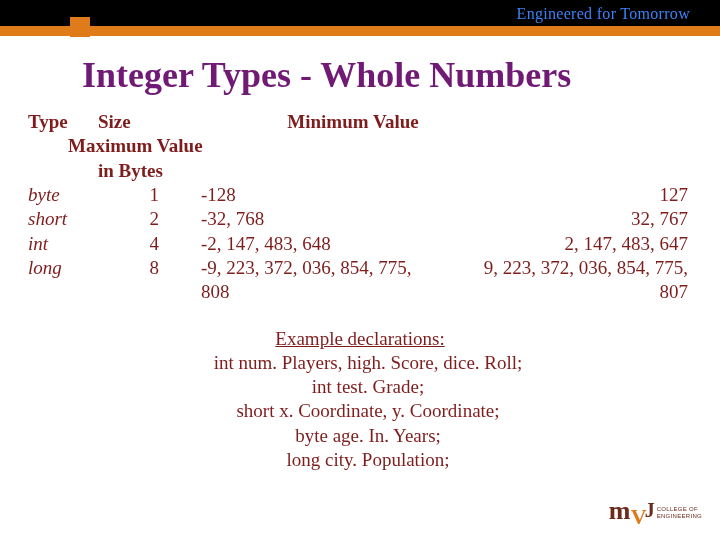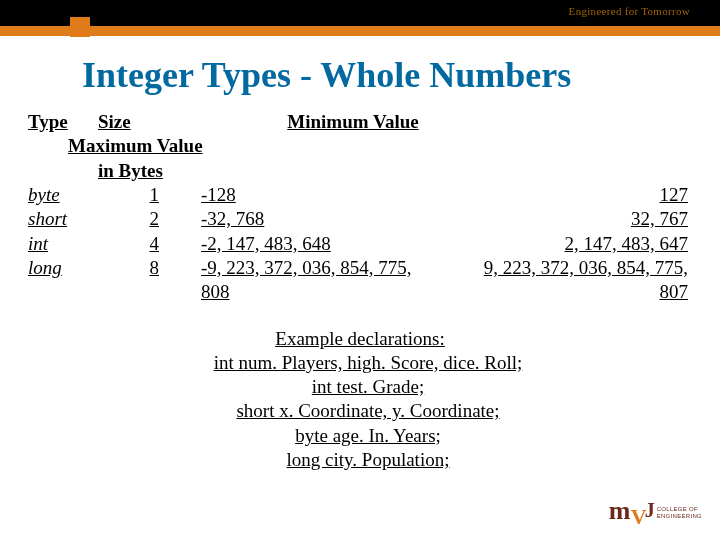--- a/index.html
+++ b/index.html
@@ -14,53 +14,52 @@
   .topbar {
     width: 100%;
     height: 26px;
     background: #000000;
     position: relative;
   }
   .tagline {
     position: absolute;
     right: 30px;
     top: 5px;
-    color: #a16207;
+    color: #3b82f6;
     font-family: Georgia, "Times New Roman", serif;
-    font-size: 11px;
+    font-size: 16px;
     letter-spacing: 0.3px;
   }
   .orangebar {
     width: 100%;
     height: 10px;
     background: #e07b1a;
     position: relative;
   }
   .notch {
     position: absolute;
     left: 70px;
     top: 17px;
     width: 20px;
     height: 20px;
     background: #e07b1a;
     z-index: 5;
   }
   .title {
     font-size: 36px;
     font-weight: bold;
-    color: #0369a1;
+    color: #701a75;
     margin: 18px 0 14px 82px;
     font-family: "Times New Roman", Times, serif;
   }
   .content {
     padding: 0 28px 0 28px;
     font-size: 19px;
-    color: #000000;
+    color: #7f1d1d;
     line-height: 1.28;
-    text-decoration: underline;
   }
   .tbl {
     width: 660px;
   }
   .hdr-row { display: flex; }
   .hdr-row .c-type { width: 70px; font-weight: bold; }
   .hdr-row .c-size { width: 70px; font-weight: bold; }
   .hdr-row .c-min  { flex: 1; text-align: center; font-weight: bold; padding-right:150px;}
   .hdr2 { margin-left: 40px; font-weight: bold; }
   .hdr3 { margin-left: 70px; font-weight: bold; }

